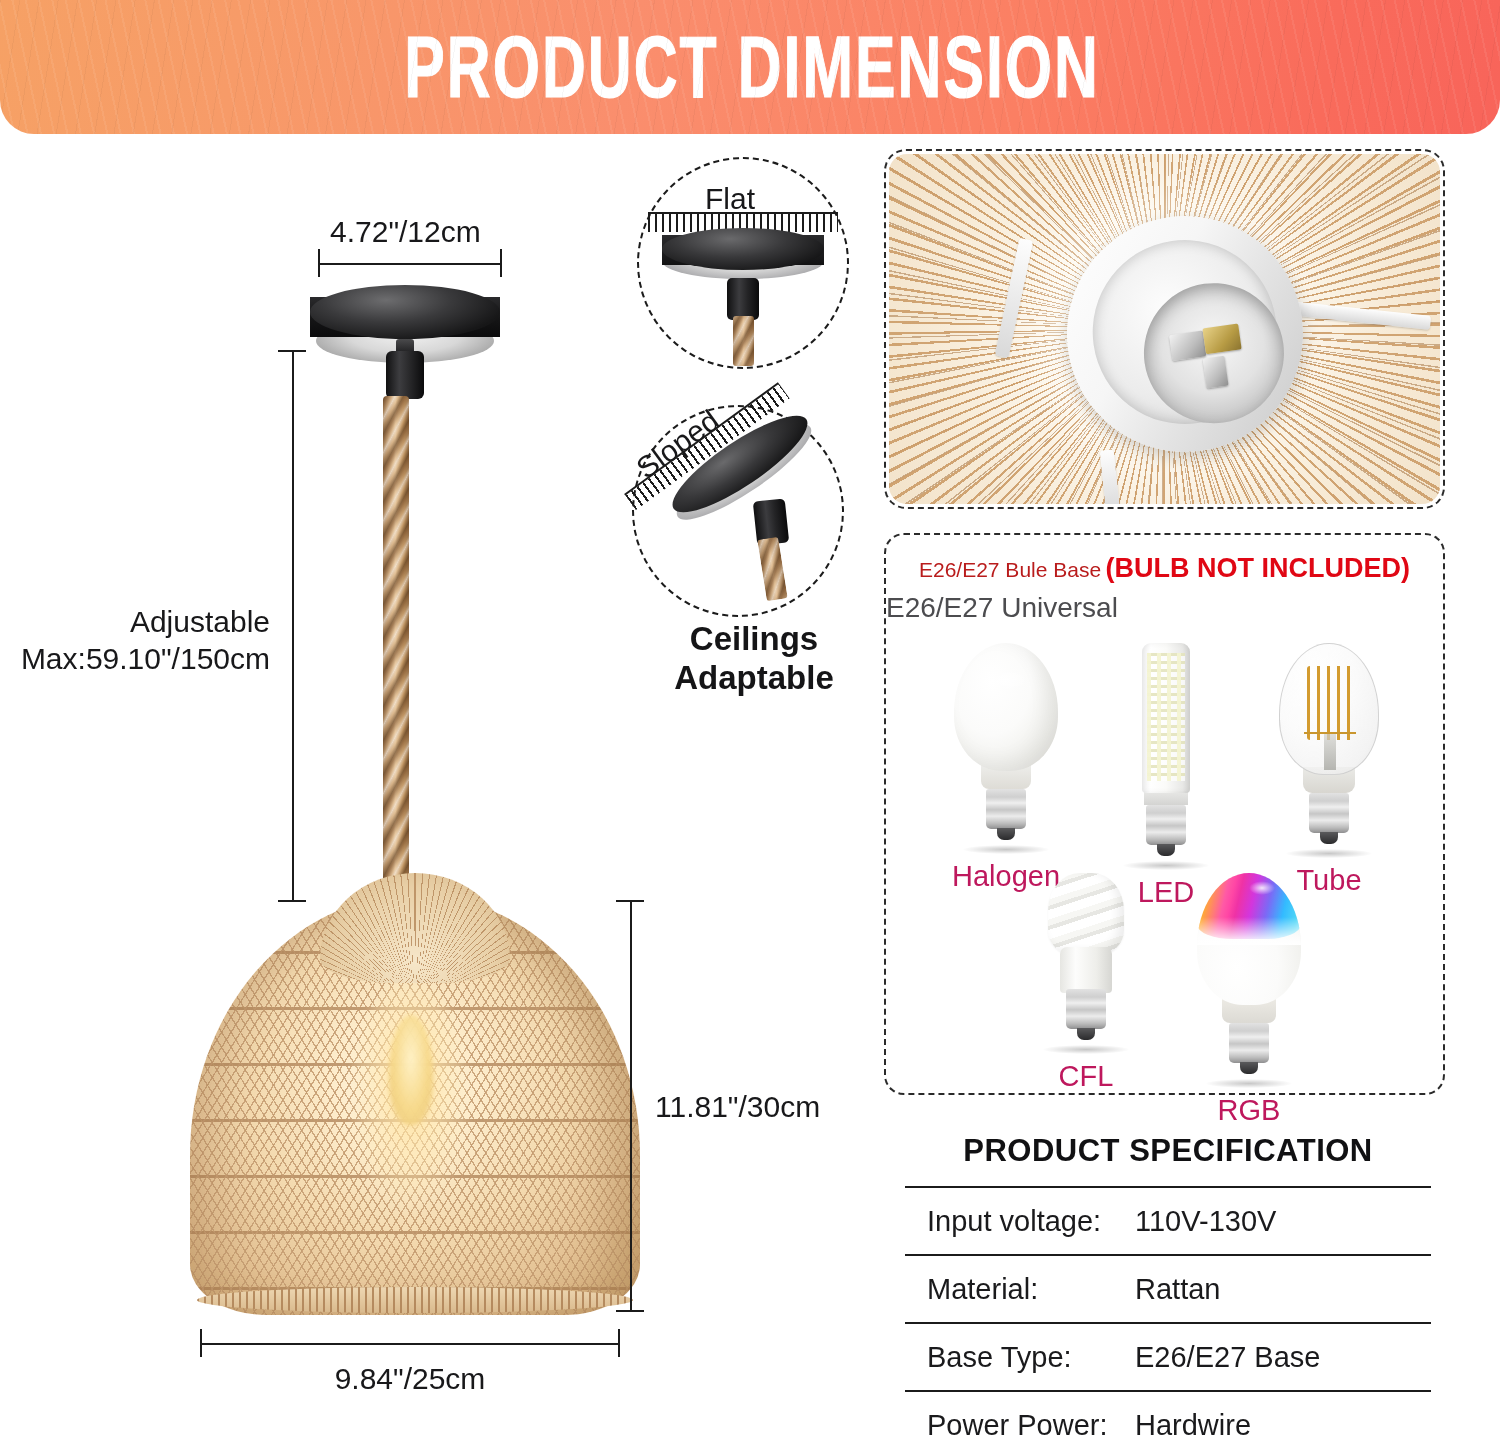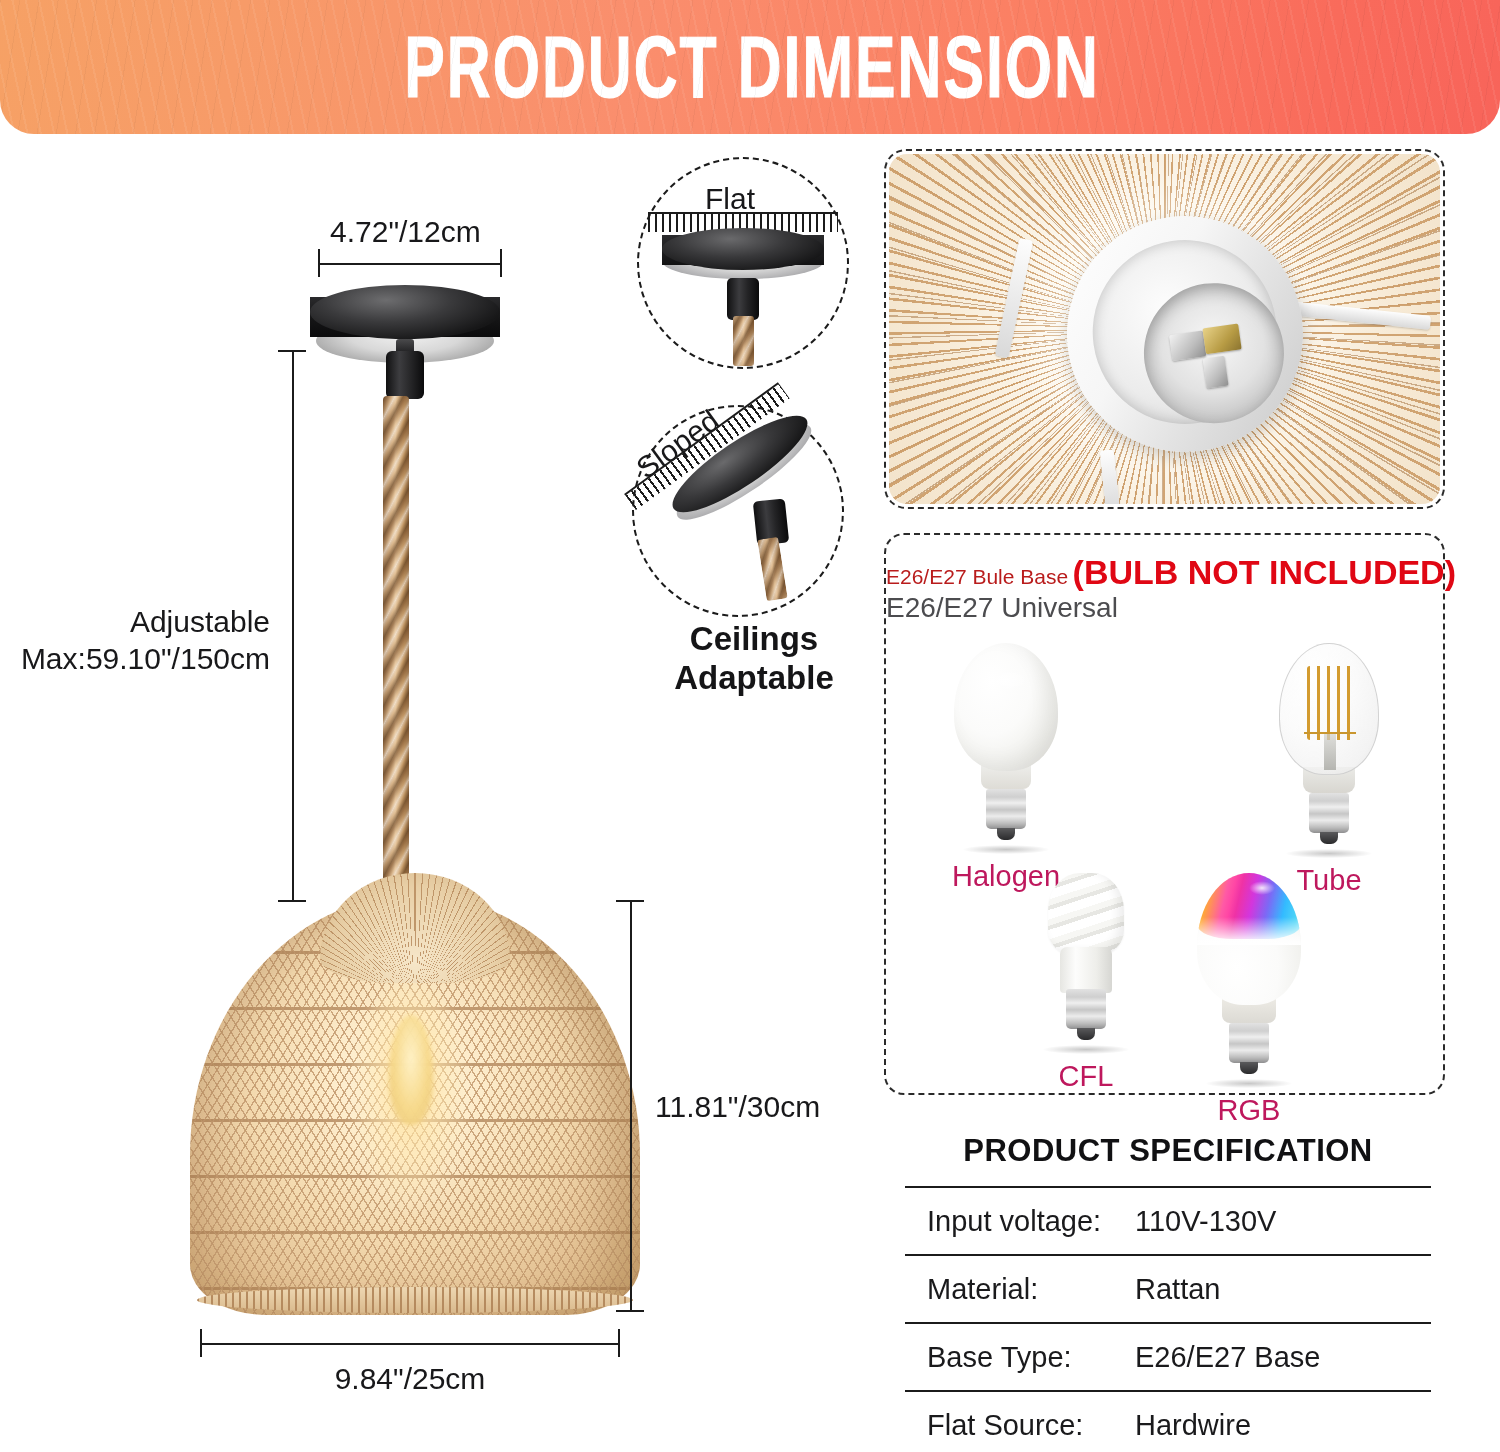--- a/index.html
+++ b/index.html
@@ -168,21 +168,21 @@
     box-shadow: inset 0 6px 16px rgba(0,0,0,.28); }
   .contact-brass { position:absolute; border-radius:2px; background: linear-gradient(135deg,#e8d288,#b79b44 60%,#8b7430); box-shadow: 0 1px 2px rgba(0,0,0,.3); }
   .contact-silver { position:absolute; border-radius:2px; background: linear-gradient(135deg,#f2f2f2,#bdbdbd 60%,#8f8f8f); box-shadow: 0 1px 2px rgba(0,0,0,.3); }
 
   .bulb-panel {
     position: absolute; left: 884px; top: 533px; width: 561px; height: 562px;
     border: 2.5px dashed #2a2a2a; border-radius: 20px; background: #fff;
   }
   .bulb-head { position: absolute; left: 0; right: 0; top: 18px; text-align: center; white-space: nowrap; }
   .bulb-head .k { font-size: 21px; font-weight: 400; color: #b91c1c; }
-  .bulb-head .r { font-size: 34px; font-weight: 700; color: #E00714; }
+  .bulb-head .r { font-size: 27px; font-weight: 700; color: #E00714; }
   .bulb-sub { position: absolute; left: 0; right: 0; top: 57px; text-align: left; font-size: 28px; color: #4c4c4f; }
 
   .bulb-cell { position: absolute; width: 150px; text-align: center; }
   .bulb-cap { margin: 0 auto; width: 40px; height: 40px;
     background: linear-gradient(180deg,#e2e2e2 0%, #cfcfcf 20%, #efefef 35%, #c6c6c6 52%, #ececec 68%, #bdbdbd 86%, #8f8f90 100%);
     border-radius: 3px 3px 5px 5px; position: relative; }
   .bulb-cap::after { content:""; position:absolute; left:11px; bottom:-11px; width:18px; height:12px; border-radius: 0 0 7px 7px; background: linear-gradient(180deg,#5a5a5c,#2a2a2c); }
   .bulb-shadow { margin: 16px auto 0; width: 86px; height: 9px; border-radius: 50%; background: radial-gradient(ellipse, rgba(0,0,0,.22) 0%, rgba(0,0,0,0) 72%); }
   .bulb-name { margin-top: 6px; font-size: 29px; color: #be185d; }
 
@@ -349,20 +349,27 @@
     <div class="bulb-sub">E26/E27 Universal</div>
 
     <div class="bulb-cell" style="left:45px; top:108px;">
       <div class="glass-a"></div>
       <div class="neck-a"></div>
       <div class="bulb-cap"></div>
       <div class="bulb-shadow"></div>
       <div class="bulb-name">Halogen</div>
     </div>
 
+    <div class="bulb-cell" style="left:205px; top:108px;">
+      <div class="glass-tube"></div>
+      <div class="neck-tube"></div>
+      <div class="bulb-cap"></div>
+      <div class="bulb-shadow"></div>
+      <div class="bulb-name">LED</div>
+    </div>
 
     <div class="bulb-cell" style="left:368px; top:108px;">
       <div class="glass-clear">
         <div class="filament"></div>
         <div class="stem"></div>
       </div>
       <div class="neck-clear"></div>
       <div class="bulb-cap"></div>
       <div class="bulb-shadow"></div>
       <div class="bulb-name">Tube</div>
@@ -402,18 +409,18 @@
       <div class="spec-key">Material:</div>
       <div class="spec-val">Rattan</div>
     </div>
     <div class="spec-rule"></div>
     <div class="spec-row">
       <div class="spec-key">Base Type:</div>
       <div class="spec-val">E26/E27 Base</div>
     </div>
     <div class="spec-rule"></div>
     <div class="spec-row">
-      <div class="spec-key">Flat Source:</div>
+      <div class="spec-key">Power Power:</div>
       <div class="spec-val">Hardwire</div>
     </div>
   </div>
 
 </div>
 
 </body></html>

